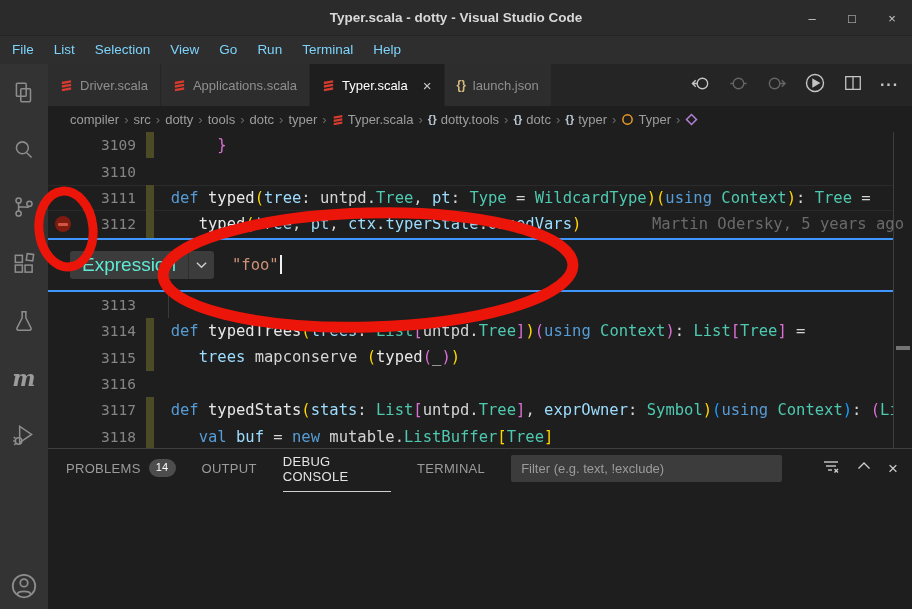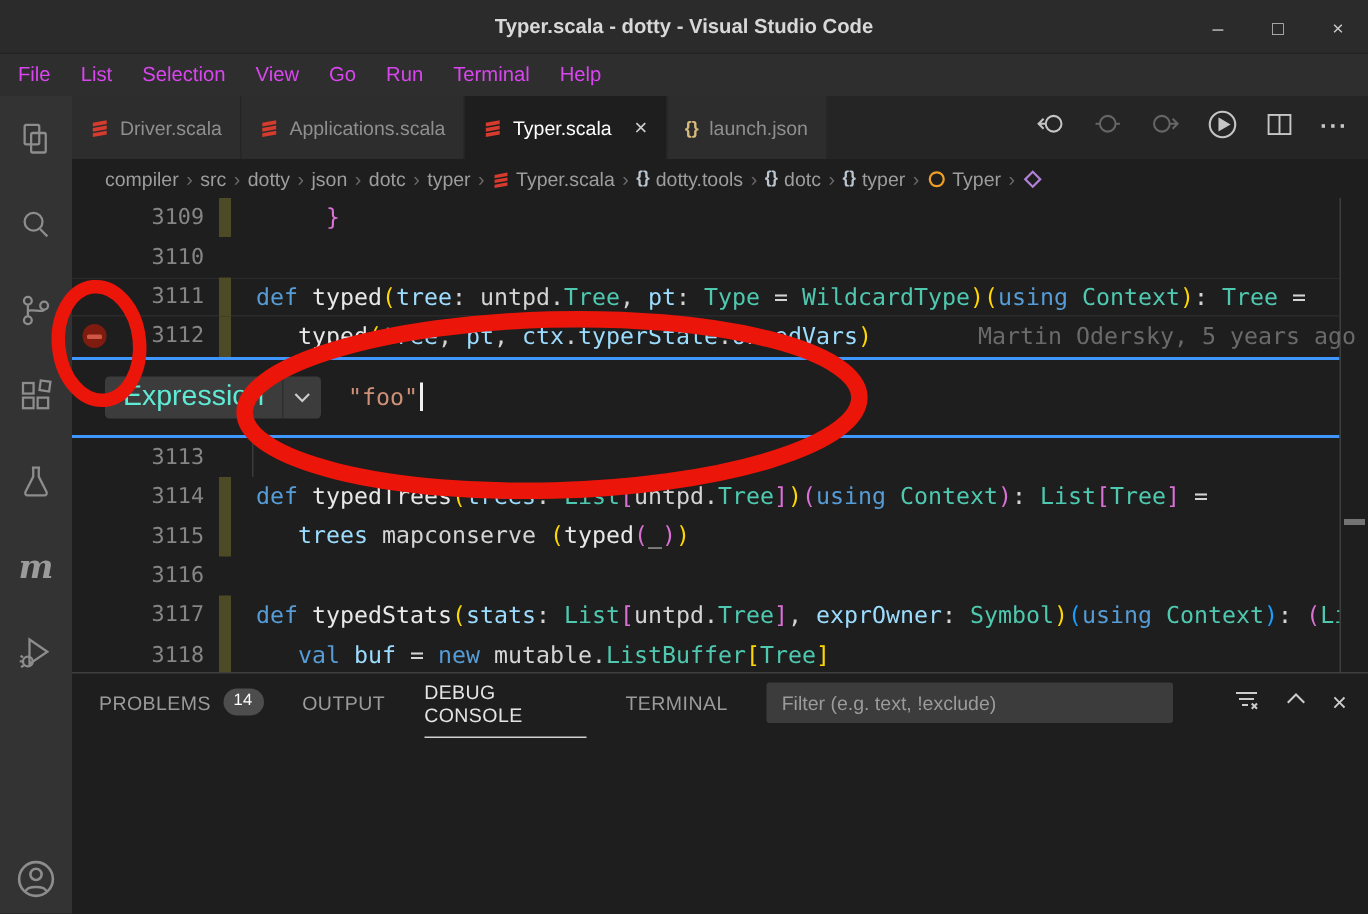--- a/index.html
+++ b/index.html
@@ -11,21 +11,21 @@
               background:#2b2b2b; border-bottom:1px solid #242424; }
   .title { position:absolute; left:0; right:0; top:0; line-height:36px; text-align:center;
            color:#d8d8d8; font-size:13.5px; font-weight:bold; }
   .win-controls { position:absolute; right:12px; top:0; height:36px; display:flex; gap:24px;
                   align-items:center; color:#c9c9c9; font-size:13px; }
   .win-controls span { width:16px; text-align:center; cursor:default; }
 
   
   .menubar { position:absolute; top:36px; left:0; width:912px; height:28px; background:#2e2e2e;
              display:flex; align-items:center; padding-left:2px; }
-  .menu-item { color:#d946ef; font-size:13.5px; padding:0 10px; line-height:28px; }
+  .menu-item { color:#7dd3fc; font-size:13.5px; padding:0 10px; line-height:28px; }
 
   
   .main { position:absolute; top:64px; left:0; width:912px; bottom:0; display:flex; }
 
   
   .activitybar { width:48px; background:#333333; display:flex; flex-direction:column;
                  align-items:center; flex-shrink:0; }
   .act-item { height:57px; width:48px; display:flex; align-items:center; justify-content:center;
               color:#8d8d8d; }
   .act-item svg { stroke:#8d8d8d; fill:none; stroke-width:1.4; }
@@ -274,21 +274,21 @@
         <span class="crumb-sep">›</span>
         <span class="crumb">
           <span>src</span>
         </span>
         <span class="crumb-sep">›</span>
         <span class="crumb">
           <span>dotty</span>
         </span>
         <span class="crumb-sep">›</span>
         <span class="crumb">
-          <span>json</span>
+          <span>tools</span>
         </span>
         <span class="crumb-sep">›</span>
         <span class="crumb">
           <span>dotc</span>
         </span>
         <span class="crumb-sep">›</span>
         <span class="crumb">
           <span>typer</span>
         </span>
         <span class="crumb-sep">›</span>

